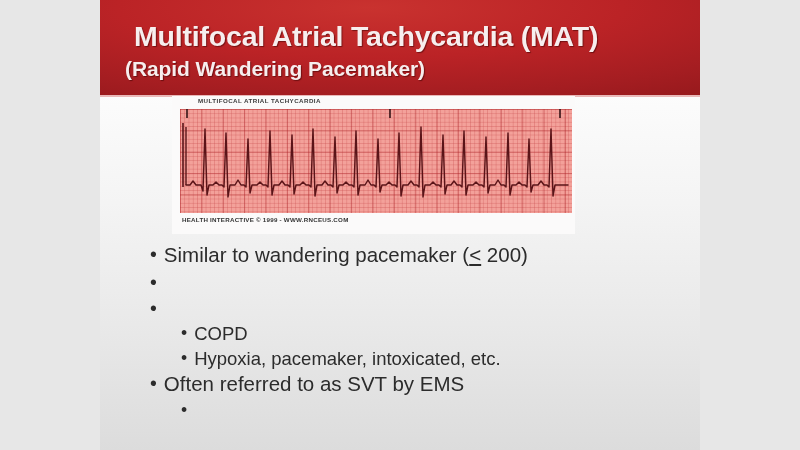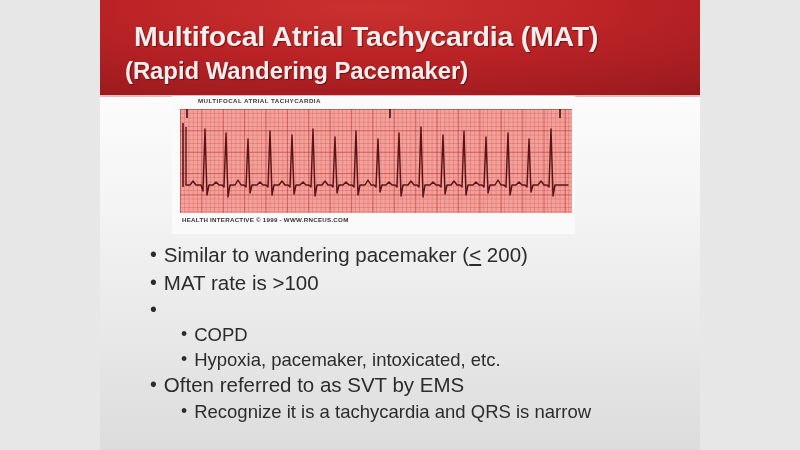--- a/index.html
+++ b/index.html
@@ -56,21 +56,21 @@
     color: #f7eeee;
     letter-spacing: -0.2px;
     text-shadow: 1px 1px 1px rgba(60,0,0,0.55);
     white-space: nowrap;
   }
 
   #title-sub {
     position: absolute;
     left: 25px;
     top: 57px;
-    font-size: 24px;
+    font-size: 21px;
     font-weight: bold;
     color: #f7eeee;
     letter-spacing: -0.1px;
     text-shadow: 1px 1px 1px rgba(60,0,0,0.55);
     white-space: nowrap;
   }
 
   
   #ecg-figure {
     position: absolute;
@@ -248,21 +248,20 @@
 
     <div id="bullets">
 
       <div class="bullet lvl1">
         <span class="bullet-dot">•</span>
         <span class="bullet-text"><span>Similar to wandering pacemaker (</span><span class="underlined-lt">&lt;</span><span> 200)</span></span>
       </div>
 
       <div class="bullet lvl1">
         <span class="bullet-dot">•</span>
-        <span class="bullet-text">MAT rate is &gt;100</span>
       </div>
 
       <div class="bullet lvl1">
         <span class="bullet-dot">•</span>
       </div>
 
       <div class="bullet lvl2">
         <span class="bullet-dot">•</span>
         <span class="bullet-text">COPD</span>
       </div>
@@ -272,19 +271,18 @@
         <span class="bullet-text">Hypoxia, pacemaker, intoxicated, etc.</span>
       </div>
 
       <div class="bullet lvl1">
         <span class="bullet-dot">•</span>
         <span class="bullet-text">Often referred to as SVT by EMS</span>
       </div>
 
       <div class="bullet lvl2">
         <span class="bullet-dot">•</span>
-        <span class="bullet-text">Recognize it is a tachycardia and QRS is narrow</span>
       </div>
 
     </div>
 
   </div>
 </div>
 
 </body></html>

